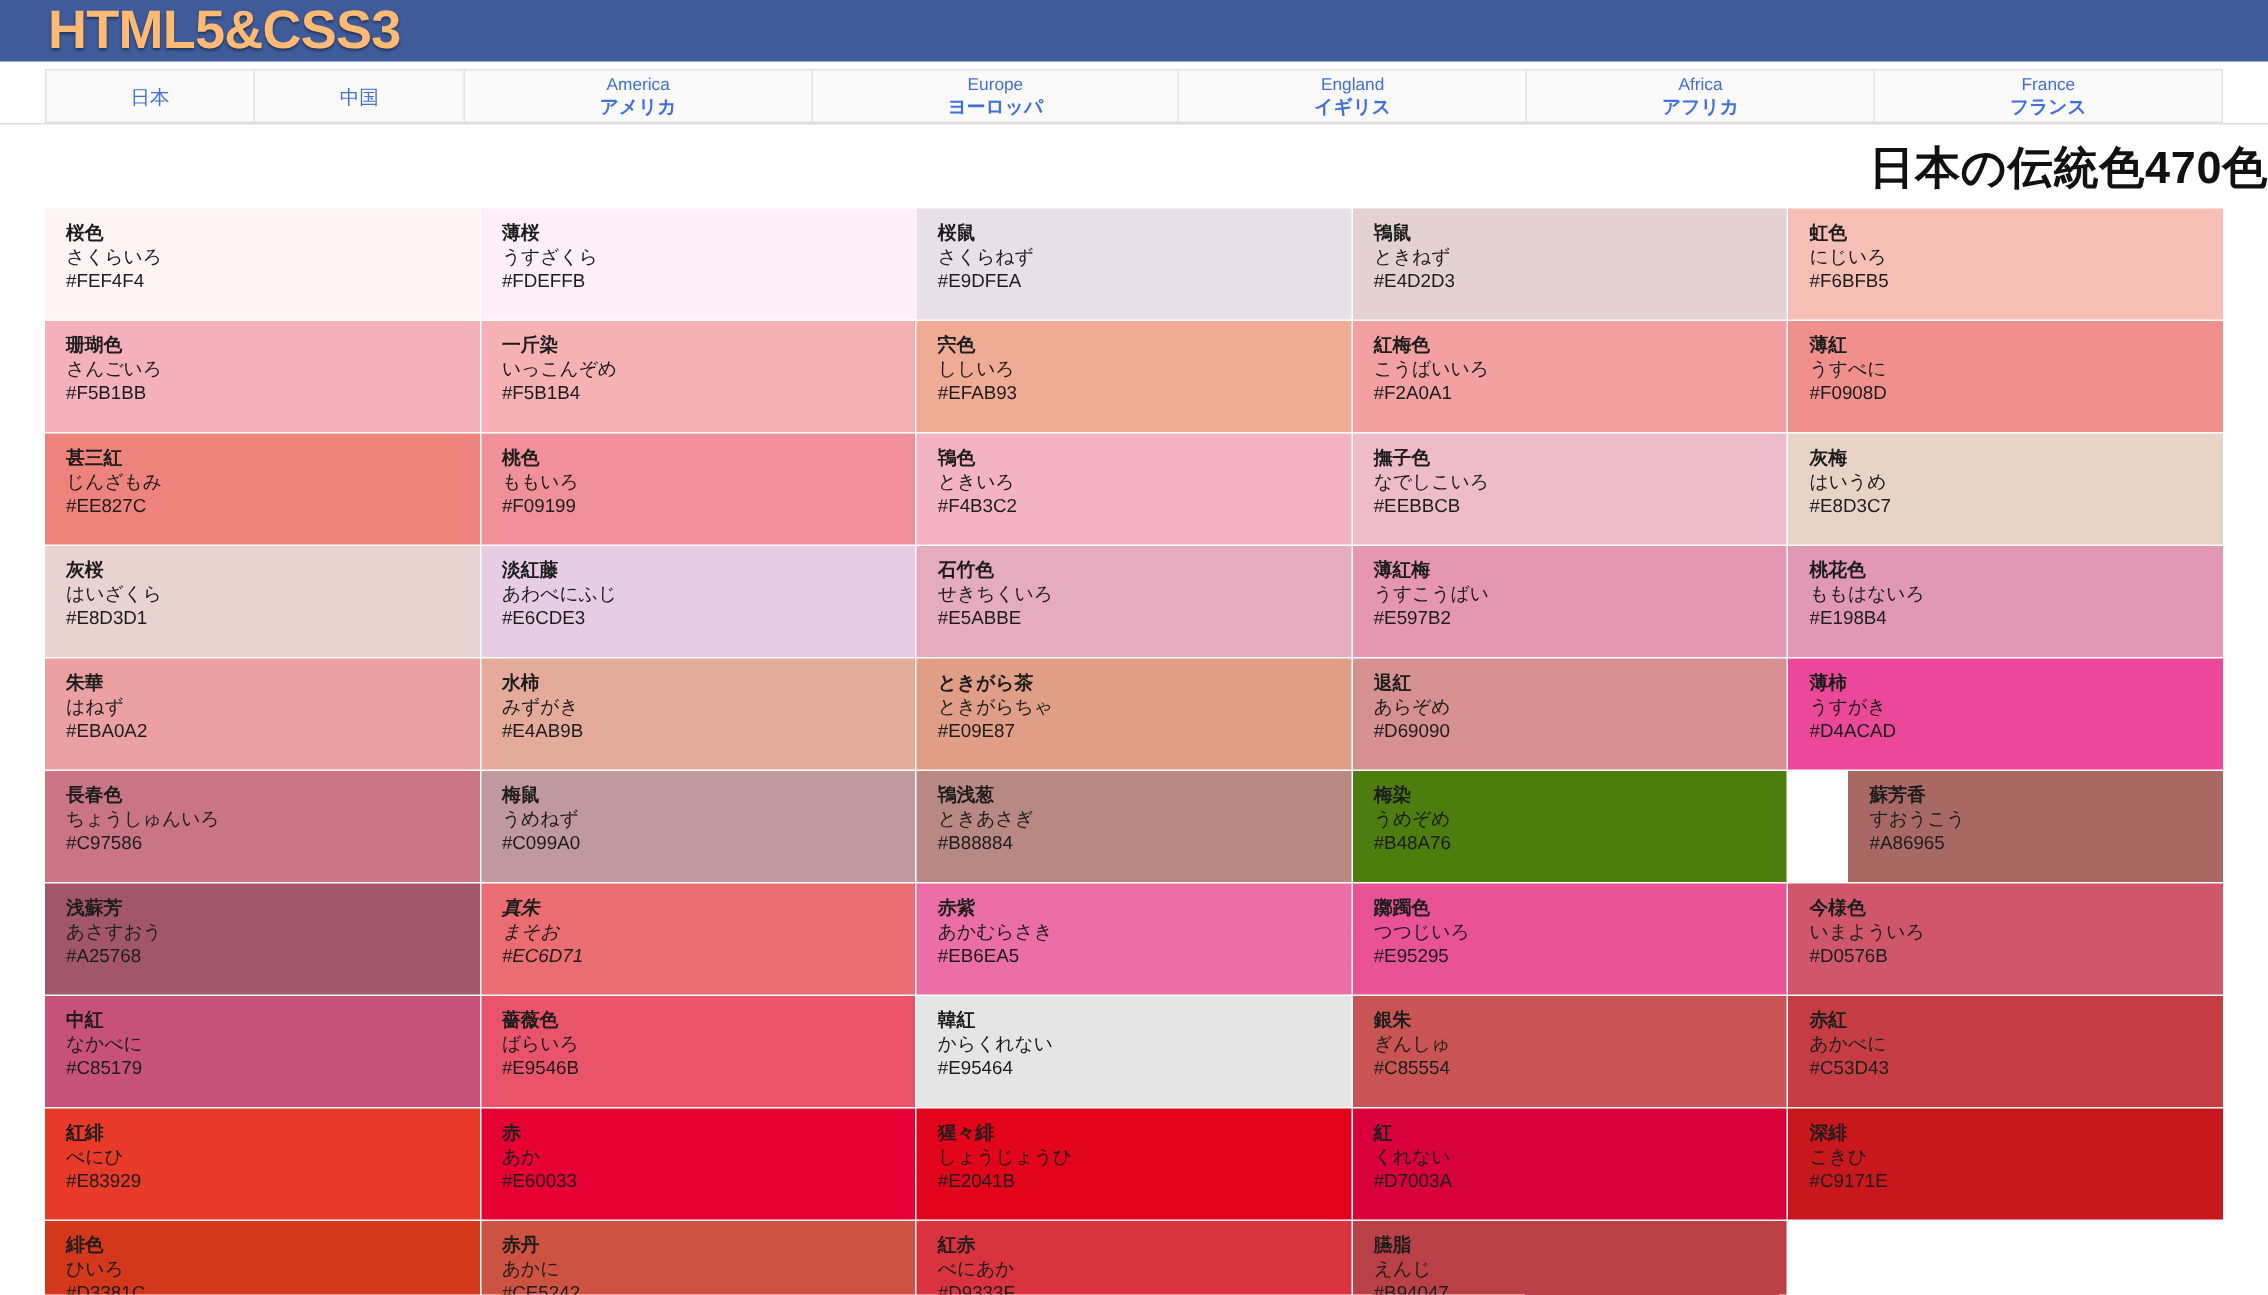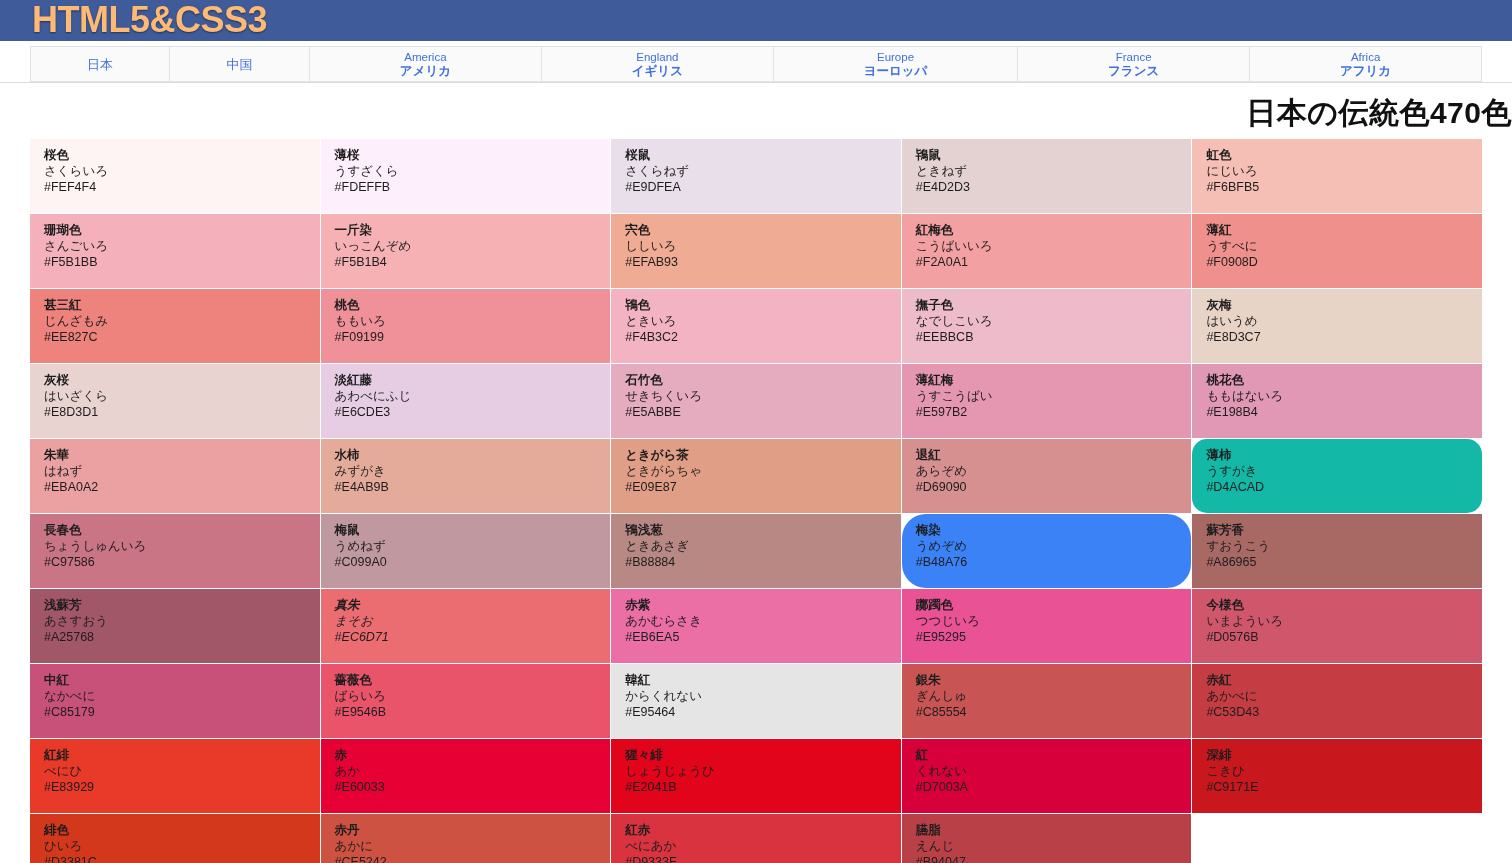--- a/index.html
+++ b/index.html
@@ -142,34 +142,34 @@
       <span class="jp plain">日本</span>
     </div>
     <div class="tab w-narrow">
       <span class="jp plain">中国</span>
     </div>
     <div class="tab">
       <span class="en">America</span>
       <span class="jp">アメリカ</span>
     </div>
     <div class="tab">
+      <span class="en">Europe</span>
+      <span class="jp">ヨーロッパ</span>
+    </div>
+    <div class="tab">
       <span class="en">England</span>
       <span class="jp">イギリス</span>
     </div>
     <div class="tab">
-      <span class="en">Europe</span>
-      <span class="jp">ヨーロッパ</span>
+      <span class="en">Africa</span>
+      <span class="jp">アフリカ</span>
     </div>
     <div class="tab">
       <span class="en">France</span>
       <span class="jp">フランス</span>
-    </div>
-    <div class="tab">
-      <span class="en">Africa</span>
-      <span class="jp">アフリカ</span>
     </div>
   </div>
 
 <div class="page-title">日本の伝統色470色</div>
 
 <div class="grid" id="swatch-grid">
     <div class="swatch" style="background: rgb(254, 244, 244);">
       <div class="kanji">桜色</div>
       <div class="kana">さくらいろ</div>
       <div class="hex">#FEF4F4</div>
@@ -282,46 +282,46 @@
     <div class="swatch" style="background: rgb(224, 158, 135);">
       <div class="kanji">ときがら茶</div>
       <div class="kana">ときがらちゃ</div>
       <div class="hex">#E09E87</div>
     </div>
     <div class="swatch" style="background: rgb(214, 144, 144);">
       <div class="kanji">退紅</div>
       <div class="kana">あらぞめ</div>
       <div class="hex">#D69090</div>
     </div>
-    <div class="swatch" style="background: #14b8a6; border-radius: 15px;">
+    <div class="swatch" style="background: #ec4899;">
       <div class="kanji">薄柿</div>
       <div class="kana">うすがき</div>
       <div class="hex">#D4ACAD</div>
     </div>
     <div class="swatch" style="background: rgb(201, 117, 134);">
       <div class="kanji">長春色</div>
       <div class="kana">ちょうしゅんいろ</div>
       <div class="hex">#C97586</div>
     </div>
     <div class="swatch" style="background: rgb(192, 153, 160);">
       <div class="kanji">梅鼠</div>
       <div class="kana">うめねず</div>
       <div class="hex">#C099A0</div>
     </div>
     <div class="swatch" style="background: rgb(184, 136, 132);">
       <div class="kanji">鴇浅葱</div>
       <div class="kana">ときあさぎ</div>
       <div class="hex">#B88884</div>
     </div>
-    <div class="swatch" style="background: #3b82f6; border-radius: 24px;">
+    <div class="swatch" style="background: #4d7c0f;">
       <div class="kanji">梅染</div>
       <div class="kana">うめぞめ</div>
       <div class="hex">#B48A76</div>
     </div>
-    <div class="swatch" style="background: rgb(168, 105, 101);">
+    <div class="swatch" style="background: rgb(168, 105, 101); margin-left: 40px;">
       <div class="kanji">蘇芳香</div>
       <div class="kana">すおうこう</div>
       <div class="hex">#A86965</div>
     </div>
     <div class="swatch" style="background: rgb(162, 87, 104);">
       <div class="kanji">浅蘇芳</div>
       <div class="kana">あさすおう</div>
       <div class="hex">#A25768</div>
     </div>
     <div class="swatch" style="background: rgb(236, 109, 113); font-style: italic;">

